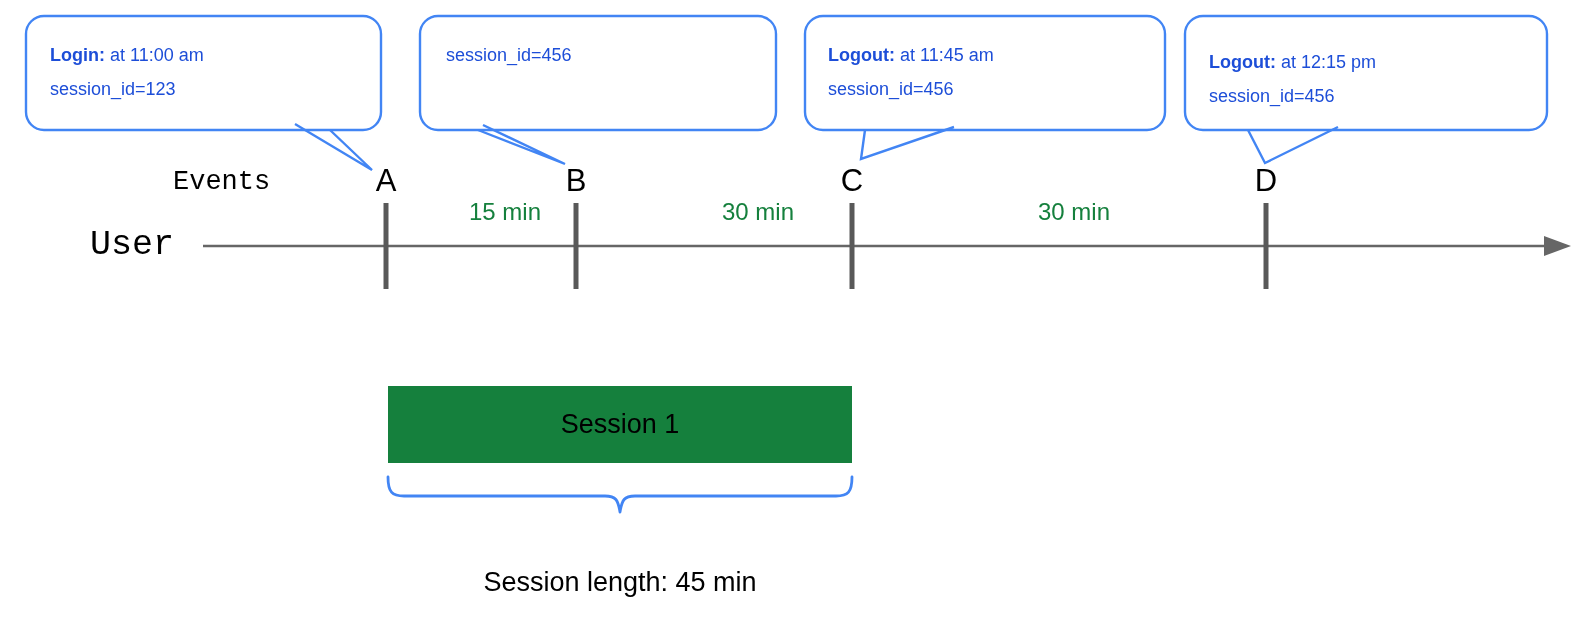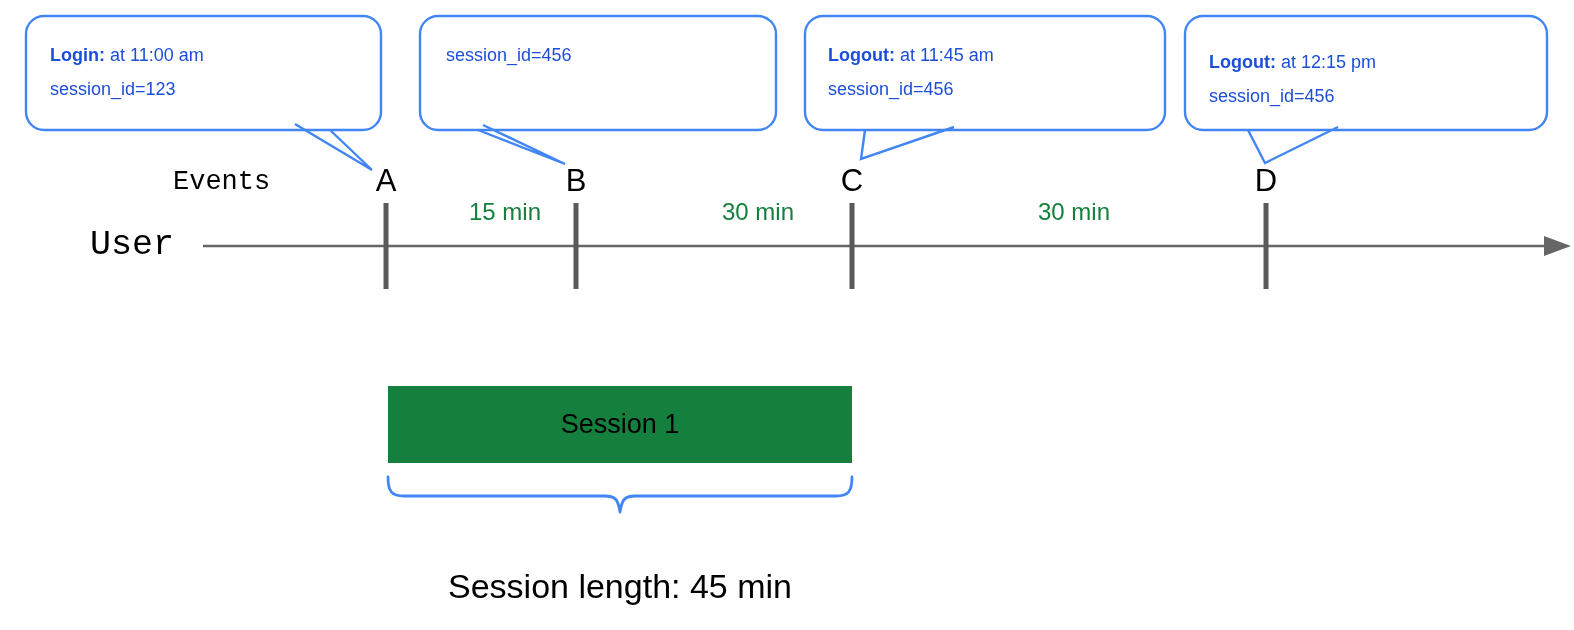--- a/index.html
+++ b/index.html
@@ -65,21 +65,21 @@
   .session-bar {
     position: absolute;
     display: flex;
     align-items: center;
     justify-content: center;
     font-size: 27px;
     color: #000000;
   }
   .session-length {
     position: absolute;
-    font-size: 34px;
+    font-size: 27px;
     color: #000000;
     text-align: center;
     white-space: nowrap;
   }
 </style>
 </head>
 <body>
 
 <div id="canvas">
 

